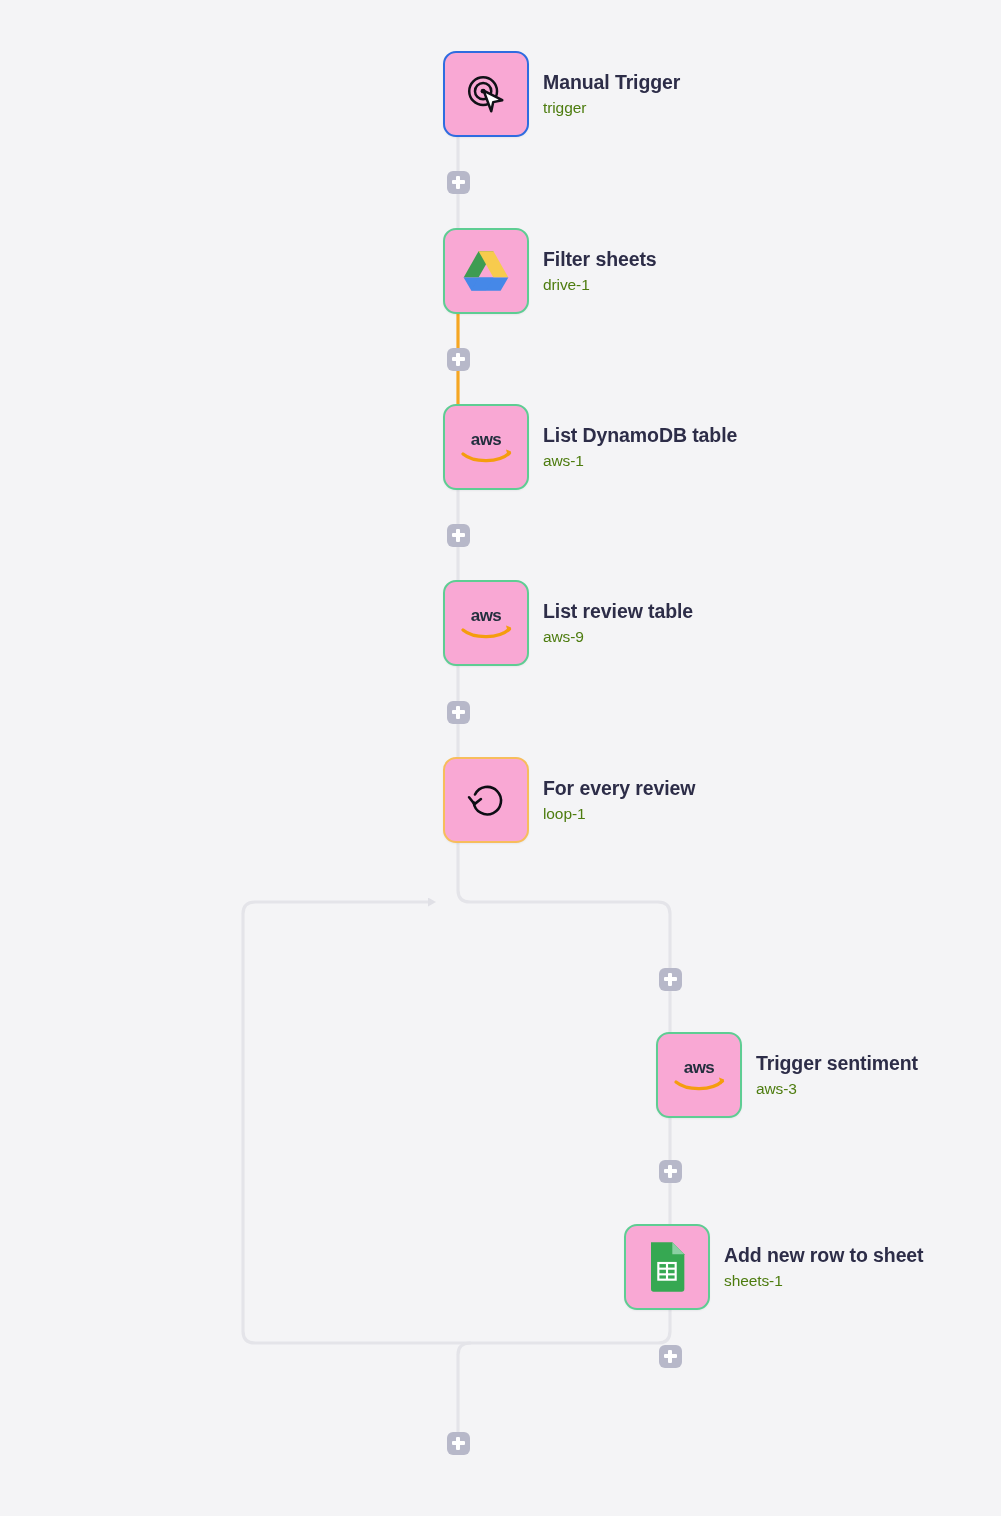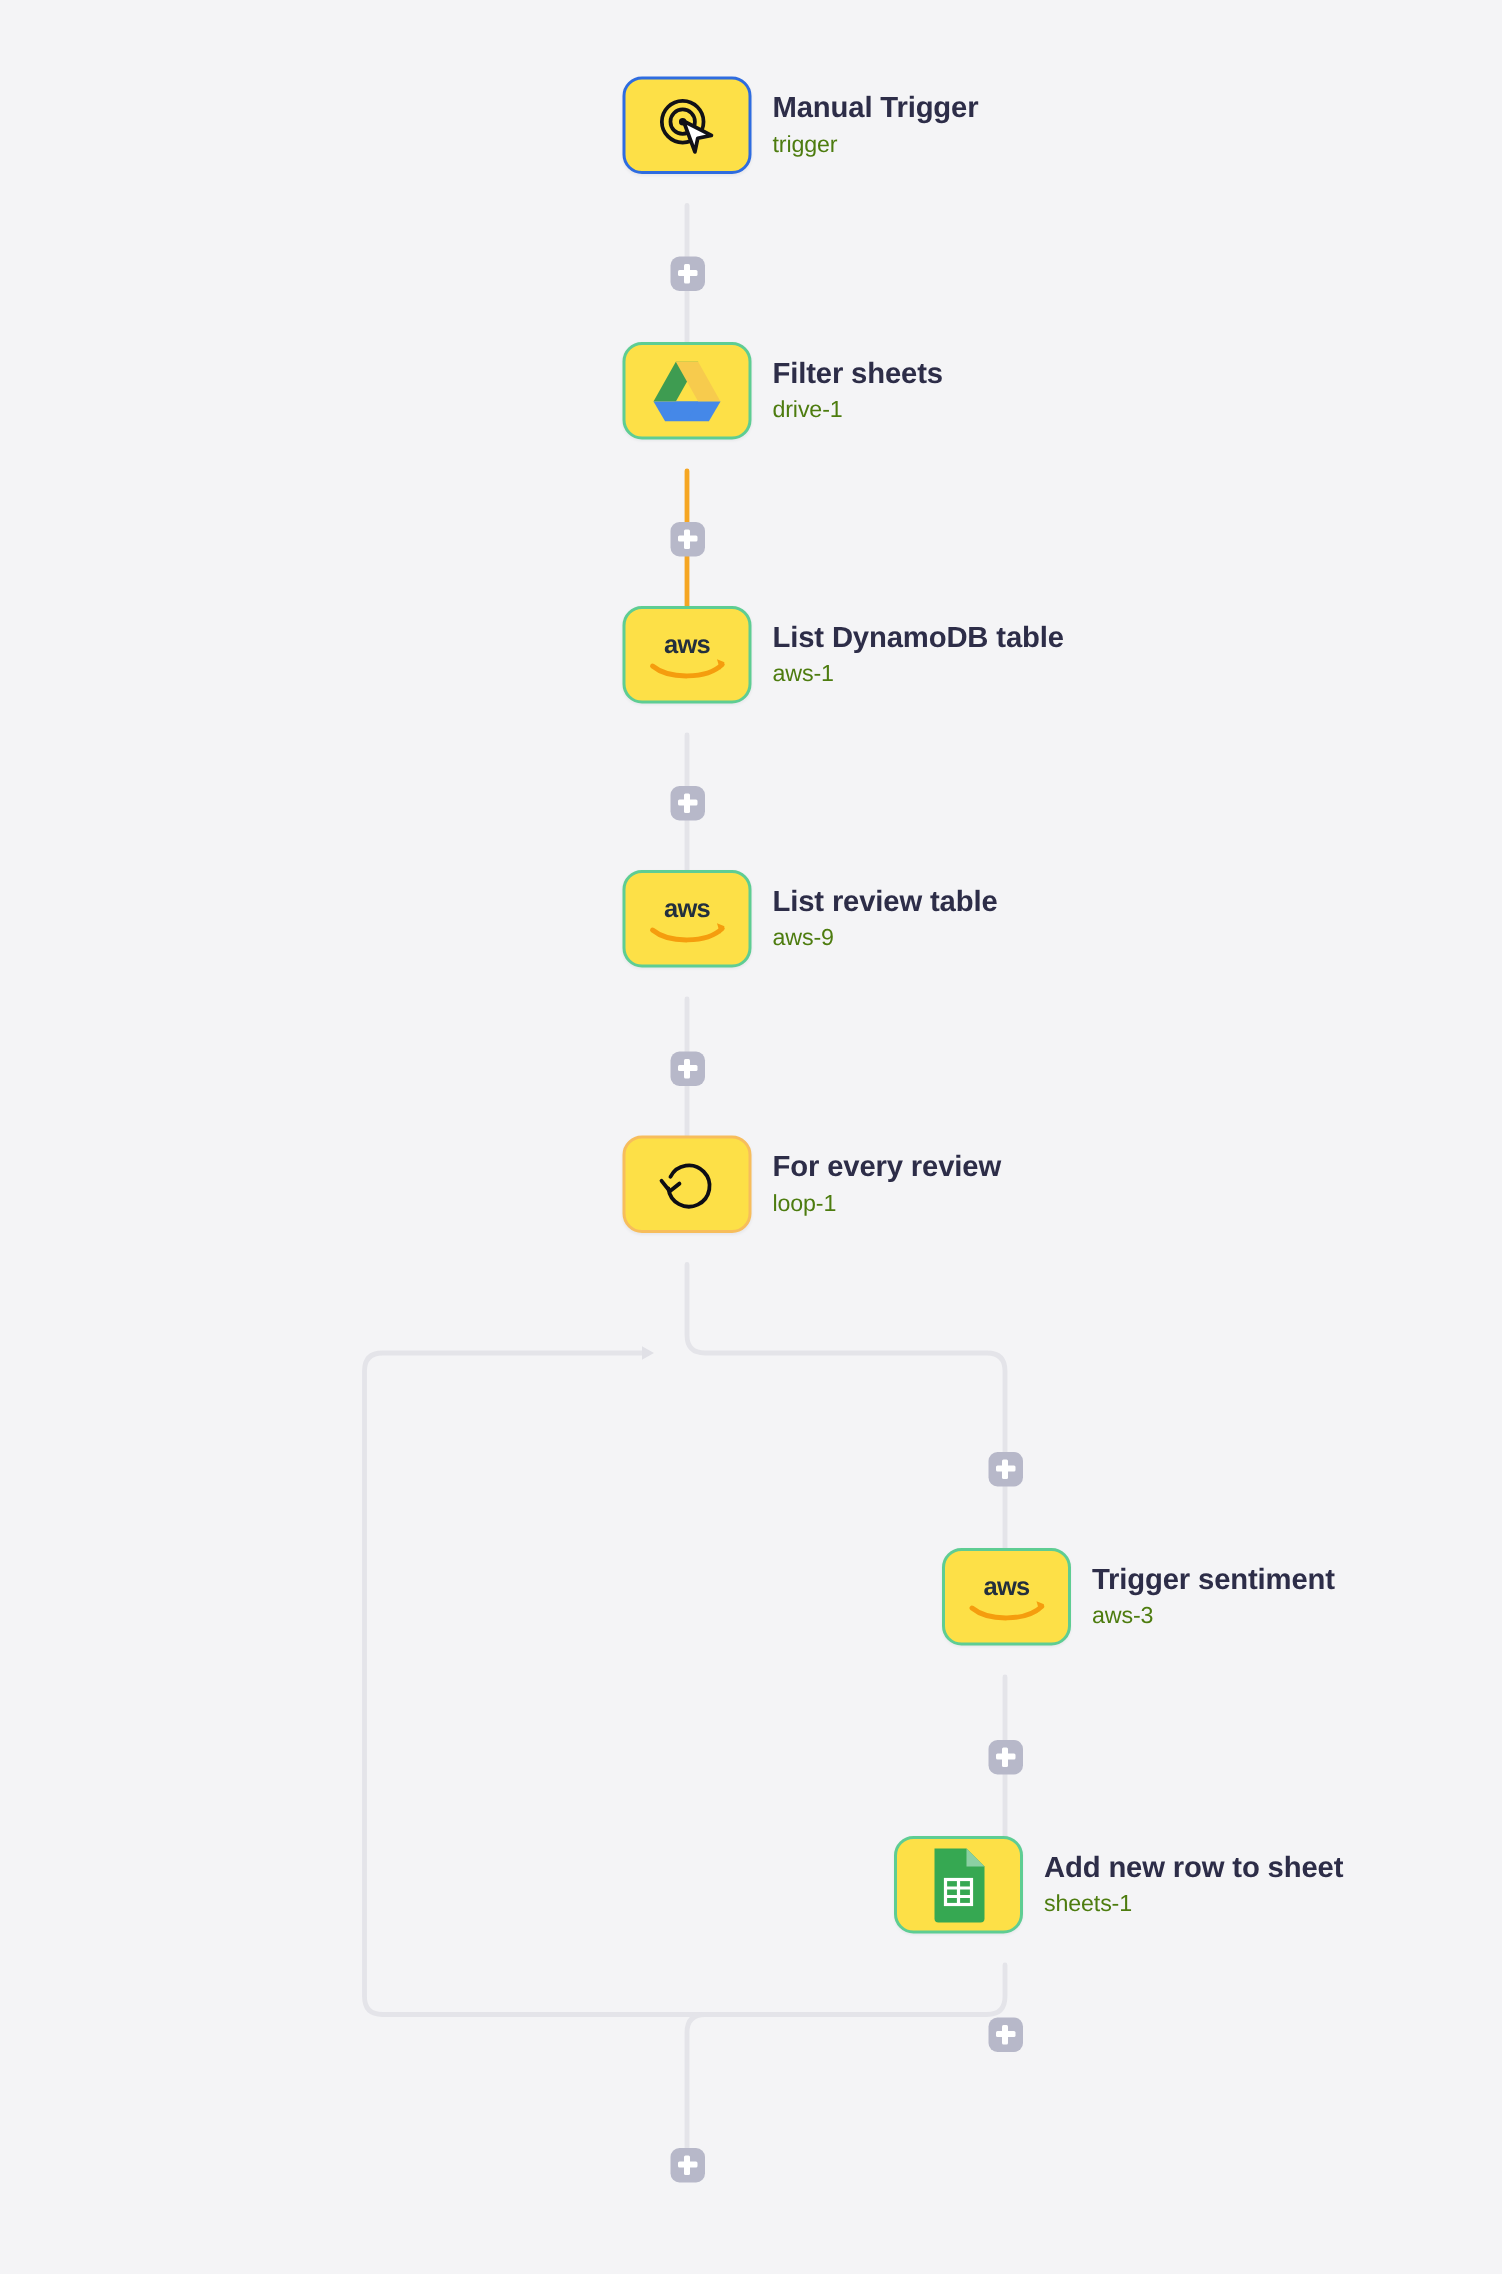--- a/index.html
+++ b/index.html
@@ -23,26 +23,27 @@
     position: absolute;
     left: 0; top: 0;
     width: 1001px;
     height: 1516px;
   }
   
   .node {
     position: absolute;
     display: flex;
     align-items: center;
+    margin-left: 28px;
   }
   .node-box {
     width: 86px;
-    height: 65px;
+    height: 86px;
     box-sizing: border-box;
-    background: #fde047;
+    background: #f9a8d4;
     border-radius: 13px;
     border: 2px solid #cfcfd6;
     display: flex;
     align-items: center;
     justify-content: center;
     flex: 0 0 auto;
     box-shadow: 0 1px 2px rgba(20,20,40,0.05);
   }
   .node-box.blue   { border-color: #2e6ce0; }
   .node-box.green  { border-color: #5ecd93; }

